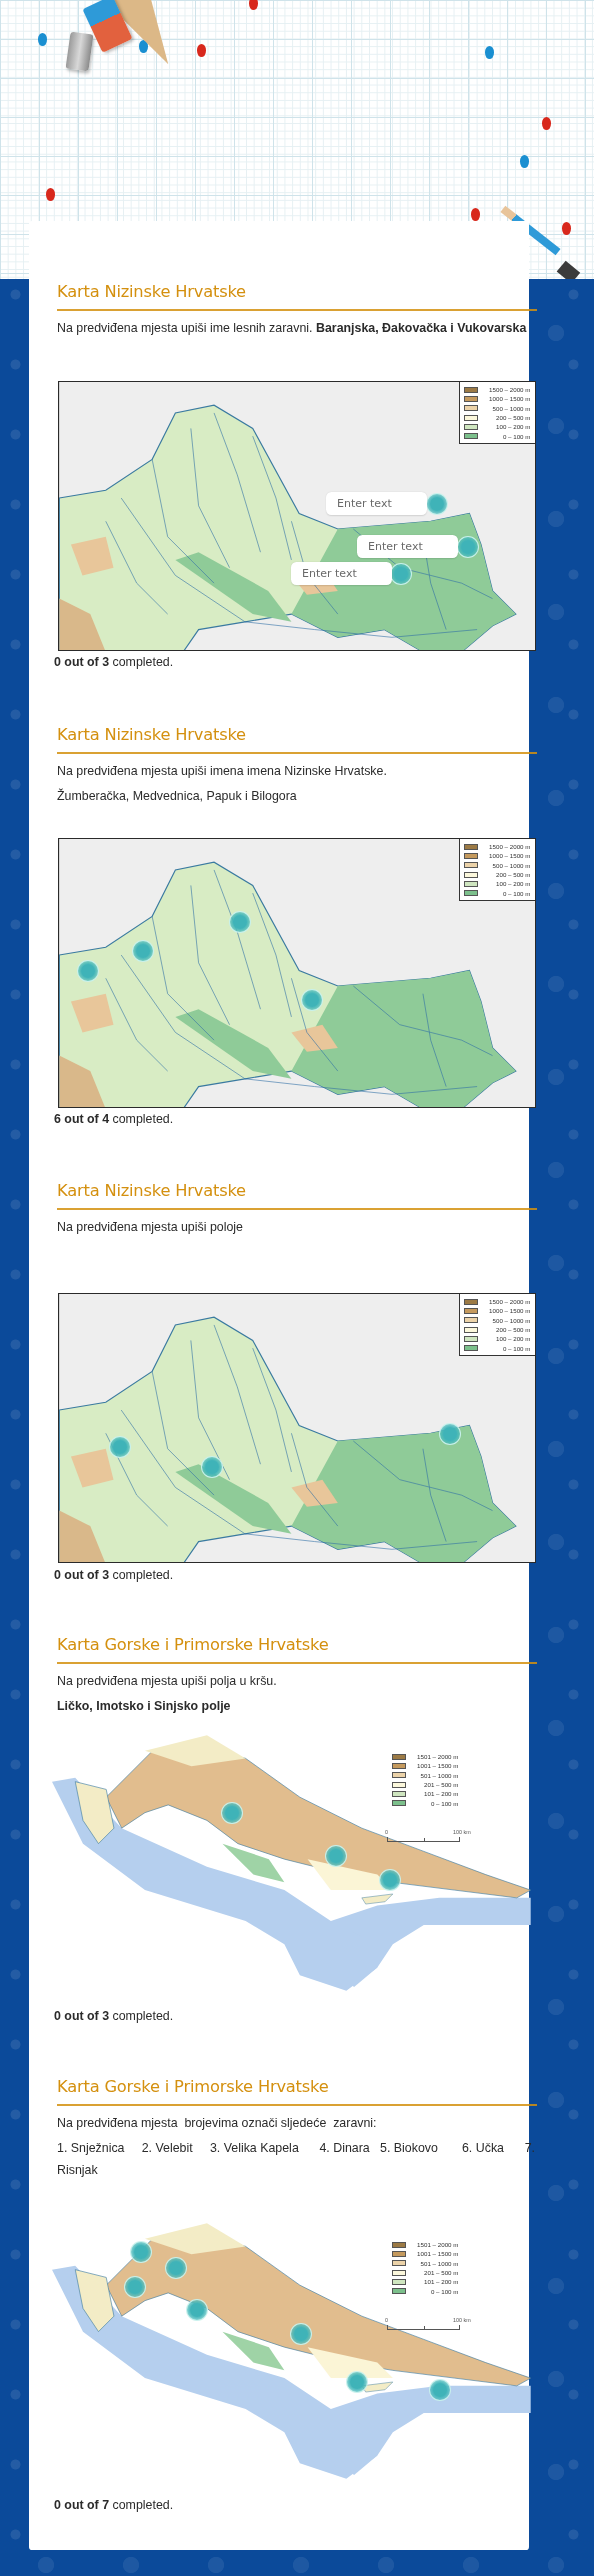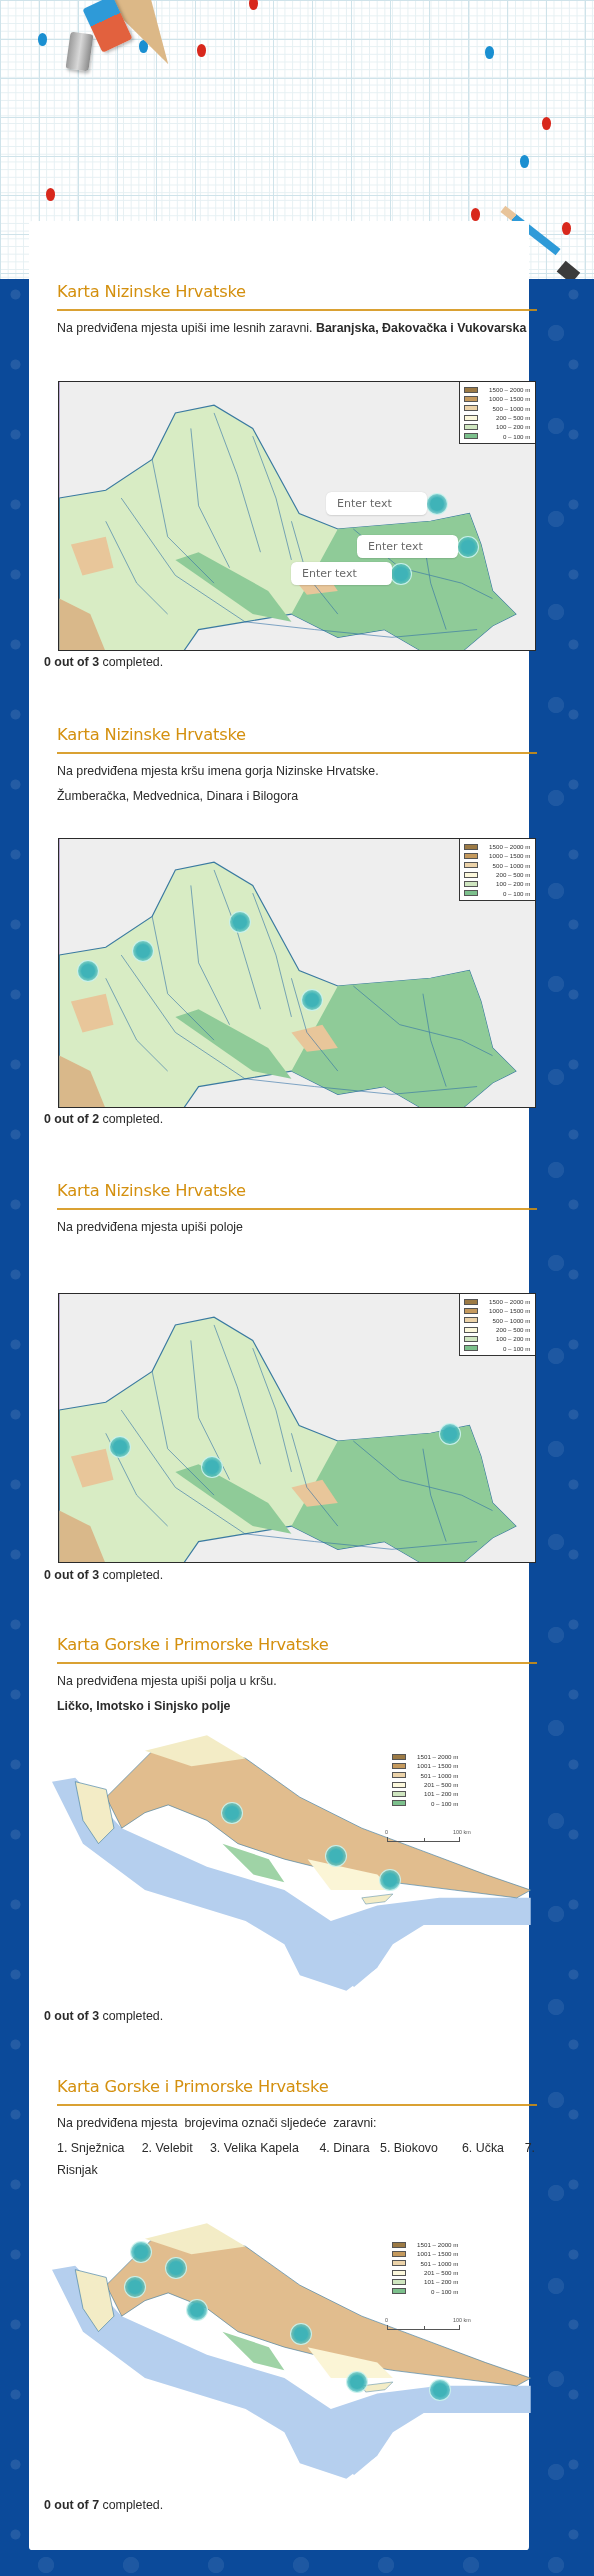--- a/index.html
+++ b/index.html
@@ -74,21 +74,21 @@
     font-size: 16.3px; color: #d4900f; font-weight: normal;
     letter-spacing: -0.2px; line-height: 22px;
   }
   .rule { height: 1.5px; background: #d4900f; opacity: 0.85; margin-top: 6.2px; }
   .instr { font-size: 12.4px; line-height: 22px; color: #2b2b2b; margin-top: 6.2px; }
   .instr b { font-weight: bold; }
   .line2 { font-size: 12.4px; line-height: 22px; margin-top: 3.1px; color: #2b2b2b; }
   .line2.bold { font-weight: bold; }
 
   .map-box {
-    position: absolute; border: 1.5px solid #2a2a2a; background: #4c1d95; overflow: hidden;
+    position: absolute; border: 1.5px solid #2a2a2a; background: #a3a3a3; overflow: hidden;
   }
   .map-plain { position: absolute; overflow: hidden; }
   .map-box svg, .map-plain svg { position: absolute; left: 0; top: 0; }
 
   .legend {
     position: absolute; right: 0; top: 0; background: #fff;
     border-left: 1.2px solid #333; border-bottom: 1.2px solid #333;
     padding: 3.1px 4.6px 2.3px 4.6px; font-size: 6.2px; line-height: 9.3px; color: #333;
   }
   .legend.free { border: none; background: transparent; }
@@ -104,21 +104,21 @@
   }
   .text-input {
     position: absolute; height: 23px; width: 101px;
     background: #ffffff; border: none; border-radius: 5.4px;
     font-family: "DejaVu Sans", sans-serif; font-size: 11px; color: #555;
     padding: 0 11px; box-shadow: 0 0.8px 1.5px rgba(0,0,0,0.12);
     outline: none;
   }
   .text-input::placeholder { color: #6a6a6a; }
 
-  .counter { position: absolute; left: 15px; font-size: 12.4px; color: #2b2b2b; }
+  .counter { position: absolute; left: 25px; font-size: 12.4px; color: #2b2b2b; }
   .counter b { font-weight: bold; }
 
   .scale {
     position: absolute; height: 4.6px; border-left: 0.8px solid #555; border-right: 0.8px solid #555; border-bottom: 0.8px solid #555;
   }
   .scale-mid { position: absolute; left: 50%; bottom: 0; height: 3.1px; border-left: 0.8px solid #555; }
   .scale-lbl { position: absolute; font-size: 5.4px; color: #555; }
 </style>
 </head>
 <body>
@@ -207,22 +207,22 @@
     <input class="text-input" type="text" style="left: 298px; top: 153px;" placeholder="Enter text">
     <input class="text-input" type="text" style="left: 232px; top: 180px;" placeholder="Enter text">
   </div>
   <div class="counter" style="top:434px">
     <b>0 out of 3</b><span> completed.</span>
   </div>
 
   <div class="section" style="top:503px">
     <h2 class="sec-title">Karta Nizinske Hrvatske</h2>
     <div class="rule"></div>
-    <p class="instr">Na predviđena mjesta kršu imena gorja Nizinske Hrvatske.</p>
-    <p class="line2">Žumberačka, Medvednica, Dinara i Bilogora</p>
+    <p class="instr">Na predviđena mjesta upiši imena imena Nizinske Hrvatske.</p>
+    <p class="line2">Žumberačka, Medvednica, Papuk i Bilogora</p>
   </div>
   <div class="map-box" style="left:29px;top:617px;width:478px;height:270px">
     <svg width="478" height="270" viewBox="0 0 617 349">
       <rect width="617" height="349" fill="#eeeeee"></rect>
       <path d="M0,150 L60,140 L120,100 L150,40 L200,30 L250,60 L310,170 L360,190 L480,180 L530,170 L545,210 L560,270 L590,300 L560,315 L520,349 L470,349 L420,320 L360,330 L300,300 L240,310 L180,320 L160,349 L0,349 Z" fill="#d8ecc4" stroke="#3a7aa0" stroke-width="1.5"></path>
       <path d="M360,190 L480,180 L530,170 L545,210 L560,270 L590,300 L560,315 L520,349 L470,349 L420,320 L360,330 L300,300 Z" fill="#8fcb98"></path>
       <path d="M150,230 L250,300 L300,310 L270,270 L180,220 Z" fill="#8fcb98"></path>
       <path d="M15,210 L60,200 L70,240 L30,250 Z" fill="#e8c69a"></path>
       <path d="M300,250 L340,240 L360,270 L320,275 Z" fill="#e8c69a"></path>
       <path d="M0,280 L40,300 L60,349 L0,349 Z" fill="#d9b88a"></path>
@@ -263,21 +263,21 @@
           <span class="swatch" style="background:#7cc08c"></span>
           <span class="leg-label">0 – 100 m</span>
         </div>
     </div>
     <div class="marker" style="left:29px;top:132px"></div>
     <div class="marker" style="left:84px;top:112px"></div>
     <div class="marker" style="left:181px;top:83px"></div>
     <div class="marker" style="left:253px;top:161px"></div>
   </div>
   <div class="counter" style="top:891px">
-    <b>0 out of 2</b><span> completed.</span>
+    <b>6 out of 4</b><span> completed.</span>
   </div>
 
   <div class="section" style="top:959px">
     <h2 class="sec-title">Karta Nizinske Hrvatske</h2>
     <div class="rule"></div>
     <p class="instr">Na predviđena mjesta upiši poloje</p>
   </div>
   <div class="map-box" style="left:29px;top:1072px;width:478px;height:270px">
     <svg width="478" height="270" viewBox="0 0 617 349">
       <rect width="617" height="349" fill="#eeeeee"></rect>

